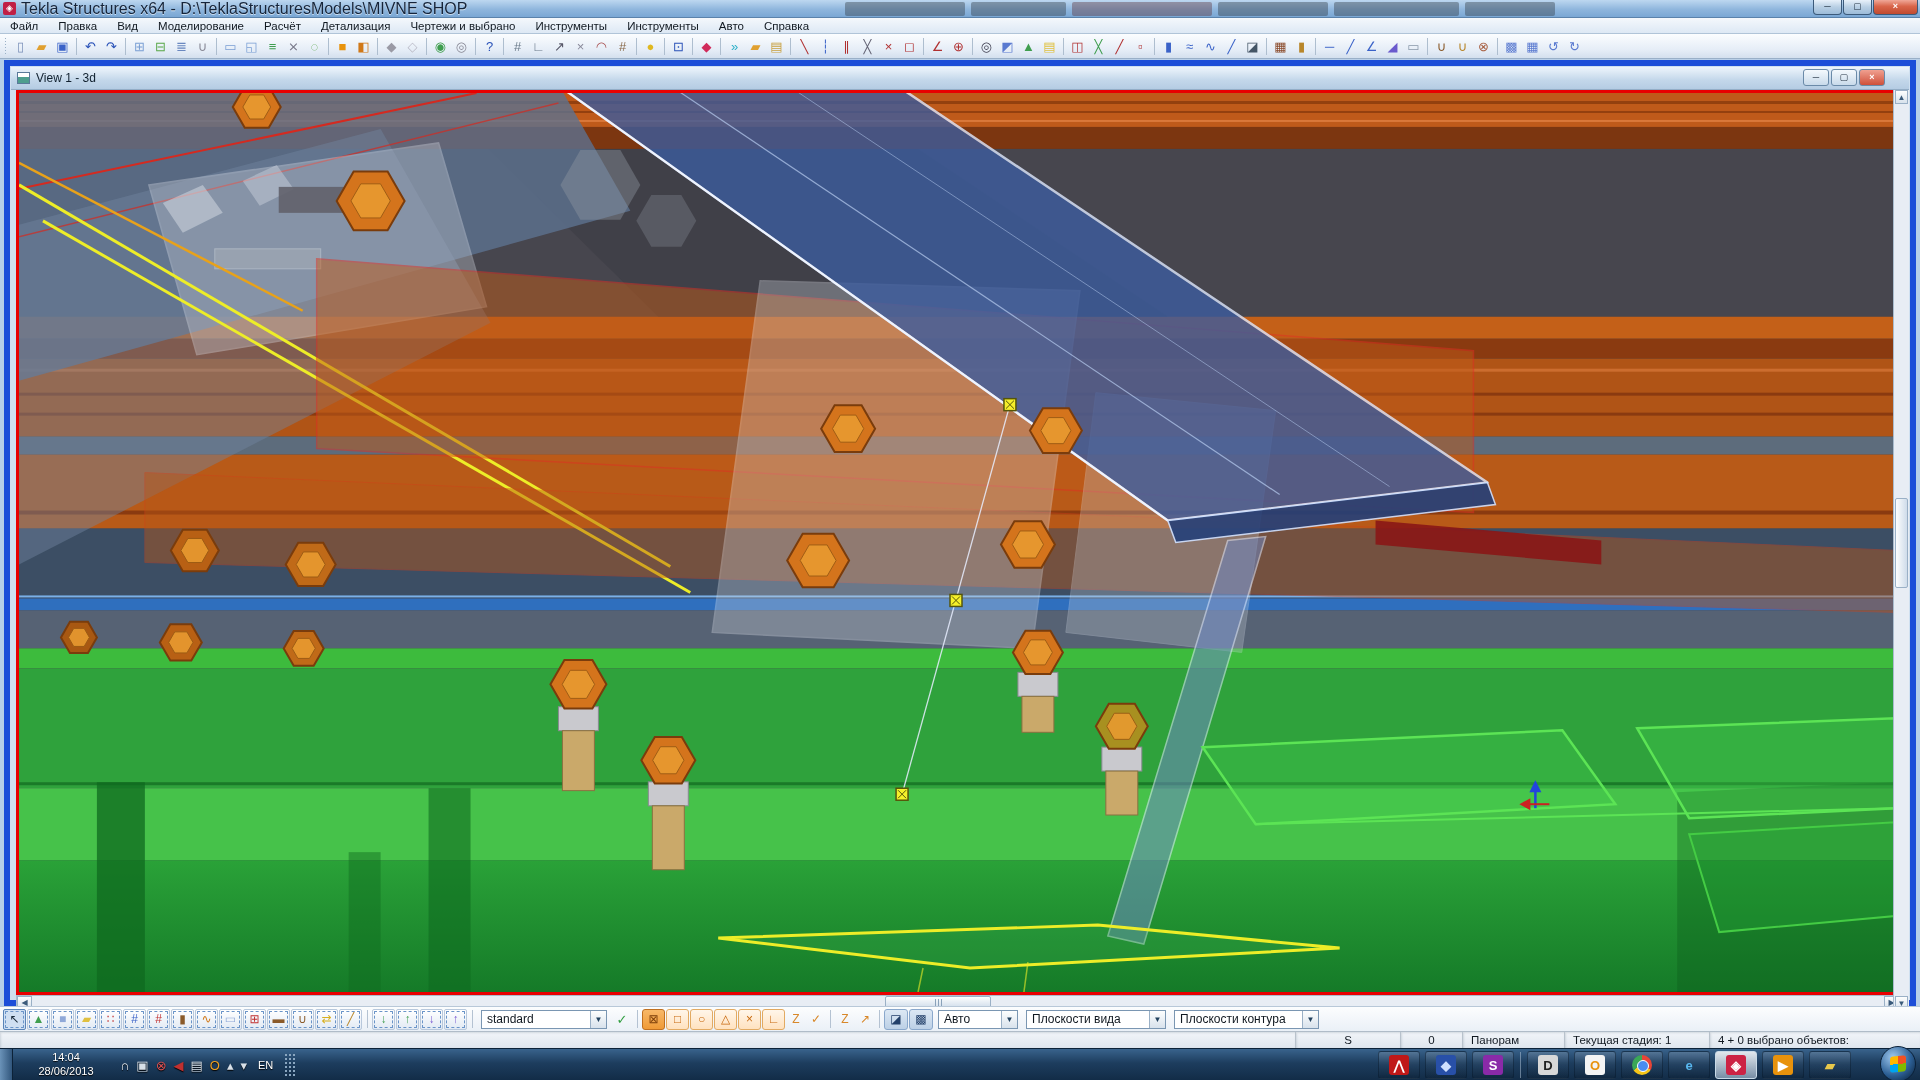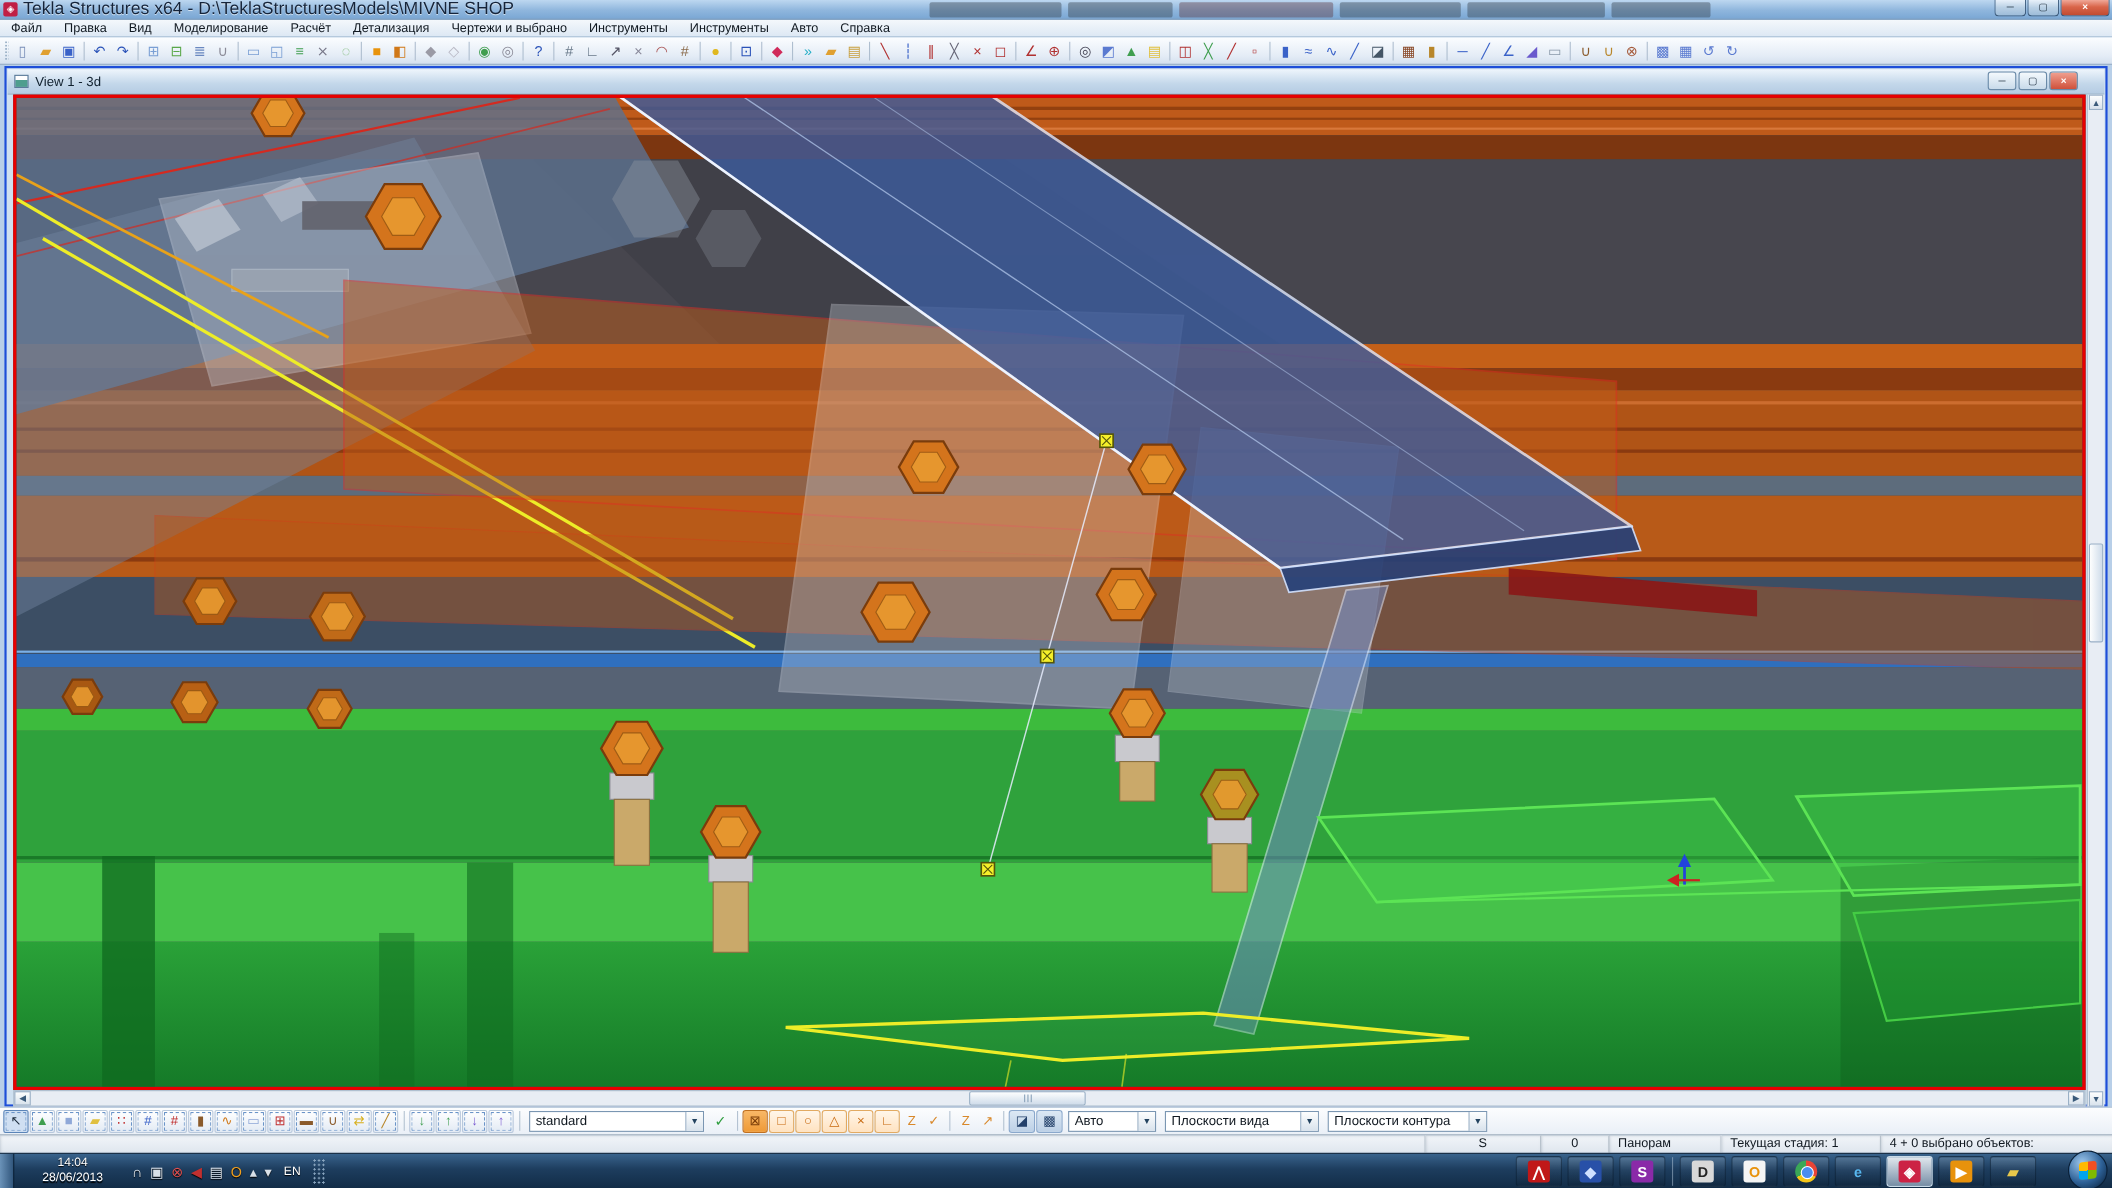--- a/index.html
+++ b/index.html
@@ -33,21 +33,21 @@
     background:linear-gradient(#fbfdff,#e4ecf6 70%,#d4e0ee);
     border-bottom:1px solid #9ab0c8; display:flex; align-items:center; padding-left:2px; }
   .tb-grip { width:4px; height:18px; margin:0 2px;
     background-image:radial-gradient(#9ab0c6 1px, transparent 1px); background-size:3px 3px; }
   .tbtn { width:21px; height:20px; display:flex; align-items:center; justify-content:center;
     font-size:13px; border-radius:2px; flex:0 0 auto; }
   .tbsep { width:1px; height:17px; background:#aebecf; margin:0 3px; flex:0 0 auto; }
 
   
   #viewwin { position:absolute; left:4px; top:60px; width:1912px; height:946px;
-    background:#cfe0f0; border:2px solid #1d4ed8; }
+    background:#cfe0f0; border:6px solid #1d4ed8; }
   #viewtitle { position:absolute; left:1px; top:1px; right:1px; height:23px;
     background:linear-gradient(#eef5fc,#c3d7ea 60%,#b5cce3);
     display:flex; align-items:center; border-bottom:1px solid #93adc6; }
   #viewtitle-icon { width:13px; height:12px; margin:0 6px 0 6px; border:1px solid #5a7a9a;
     background:linear-gradient(#fff 40%, #4e9e8e 40%); }
   #viewtitle-text { font-size:12px; color:#10202e; }
   #view-controls { position:absolute; right:24px; top:2px; display:flex; gap:2px; }
   .vbtn { width:26px; height:17px; border:1px solid #6a8aa8; border-radius:3px;
     background:linear-gradient(#f4f9fd,#c8daea); font-size:9px; text-align:center; line-height:15px; color:#1a2a3a;}
   .vbtn.close { background:linear-gradient(#f0a090,#cf503a); color:#fff; font-weight:bold; }
@@ -536,21 +536,21 @@
         <span style="color: rgb(63, 158, 79);">↑</span>
       </span>
       <span class="selbtn">
         <span style="color: rgb(122, 90, 208);">↓</span>
       </span>
       <span class="selbtn">
         <span style="color: rgb(122, 90, 208);">↑</span>
       </span>
     </span>
   <span class="ssep"></span>
-  <span class="combo" style="width:159px">
+  <span class="combo" style="width:126px">
     <span class="val">standard</span>
     <span class="drop">▼</span>
   </span>
   <span id="filtercheck">✓</span>
   <span class="ssep"></span>
   <span id="snapbtns" style="display:flex">
       <span class="snapbtn pressed">
         <span>⊠</span>
       </span>
       <span class="snapbtn">

